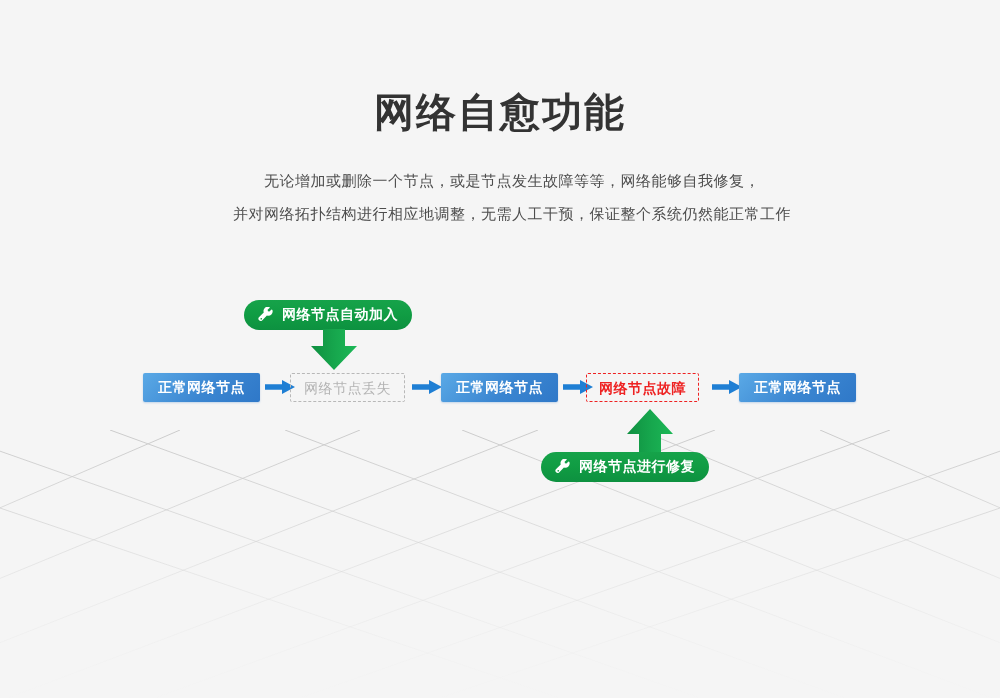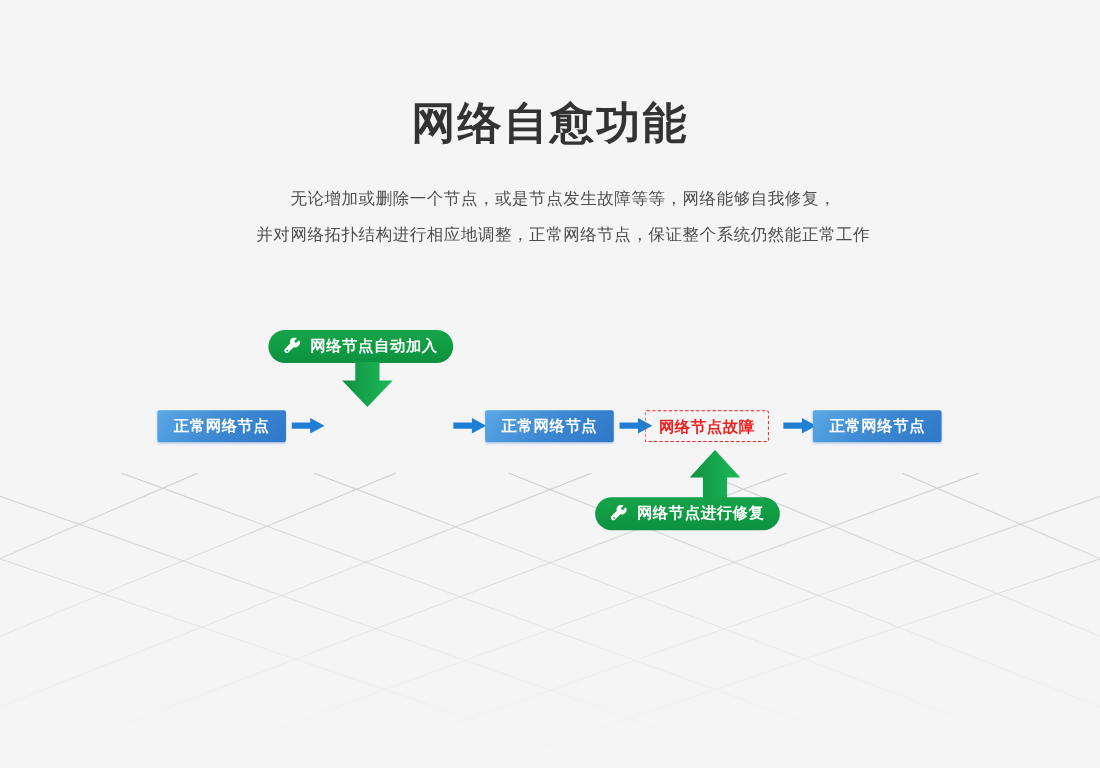--- a/index.html
+++ b/index.html
@@ -175,21 +175,21 @@
       <path d="M 0 0 L -590 268"></path>
     </g>
   </svg>
   <div class="floor-fade"></div>
 </div>
 
 <div class="header">
   <h1 class="page-title">网络自愈功能</h1>
   <div class="subtitle">
     <div>无论增加或删除一个节点，或是节点发生故障等等，网络能够自我修复，</div>
-    <div>并对网络拓扑结构进行相应地调整，正常网络节点，保证整个系统仍然能正常工作</div>
+    <div>并对网络拓扑结构进行相应地调整，无需人工干预，保证整个系统仍然能正常工作</div>
   </div>
 </div>
 
 <div class="diagram">
 
   <div class="badge" id="badge-join" style="left:244px; top:300px;">
     <span class="wrench">
       <svg width="17" height="17" viewBox="0 0 24 24" xmlns="http://www.w3.org/2000/svg">
         <path fill="#ffffff" d="M20.3 4.1a1 1 0 0 0-1.6-.3l-2.6 2.6-2.1-.4-.4-2.1 2.6-2.6a1 1 0 0 0-.4-1.6 6.2 6.2 0 0 0-7.7 7.9L1.3 14.4a3.2 3.2 0 0 0 4.5 4.5l6.8-6.8a6.2 6.2 0 0 0 7.7-8zM4.6 17.8a1.2 1.2 0 1 1 0-2.4 1.2 1.2 0 0 1 0 2.4z"></path>
       </svg>
@@ -213,20 +213,23 @@
   <div class="node node--normal" style="left:143px; top:373px; width:117px;">
     <span>正常网络节点</span>
   </div>
 
   <div class="arrow-h" style="left:265px;">
     <svg width="30" height="14" viewBox="0 0 30 14" xmlns="http://www.w3.org/2000/svg">
       <path fill="#1f7fd4" d="M0 4.2 h17 V0 l13 7 -13 7 v-4.2 H0 z"></path>
     </svg>
   </div>
 
+  <div class="node node--lost" style="left:290px; top:373px; width:115px;">
+    <span>网络节点丢失</span>
+  </div>
 
   <div class="arrow-h" style="left:412px;">
     <svg width="30" height="14" viewBox="0 0 30 14" xmlns="http://www.w3.org/2000/svg">
       <path fill="#1f7fd4" d="M0 4.2 h17 V0 l13 7 -13 7 v-4.2 H0 z"></path>
     </svg>
   </div>
 
   <div class="node node--normal" style="left:441px; top:373px; width:117px;">
     <span>正常网络节点</span>
   </div>

